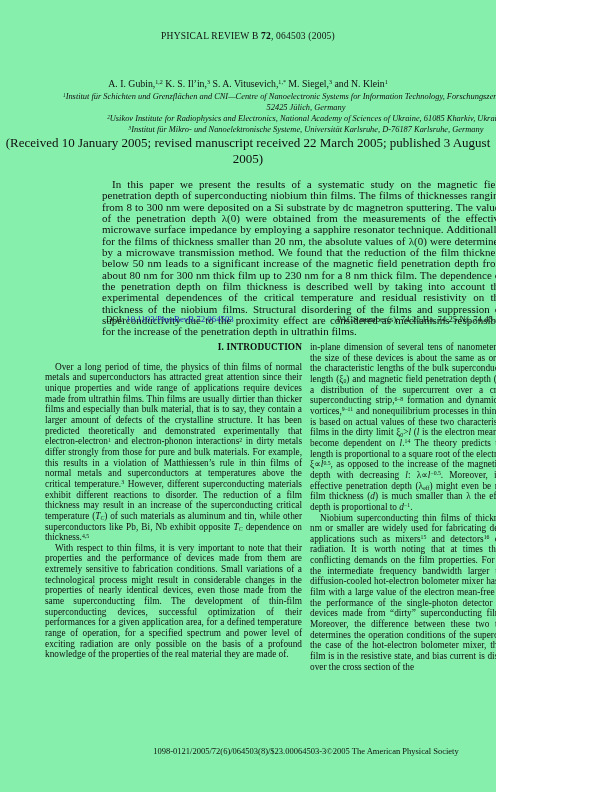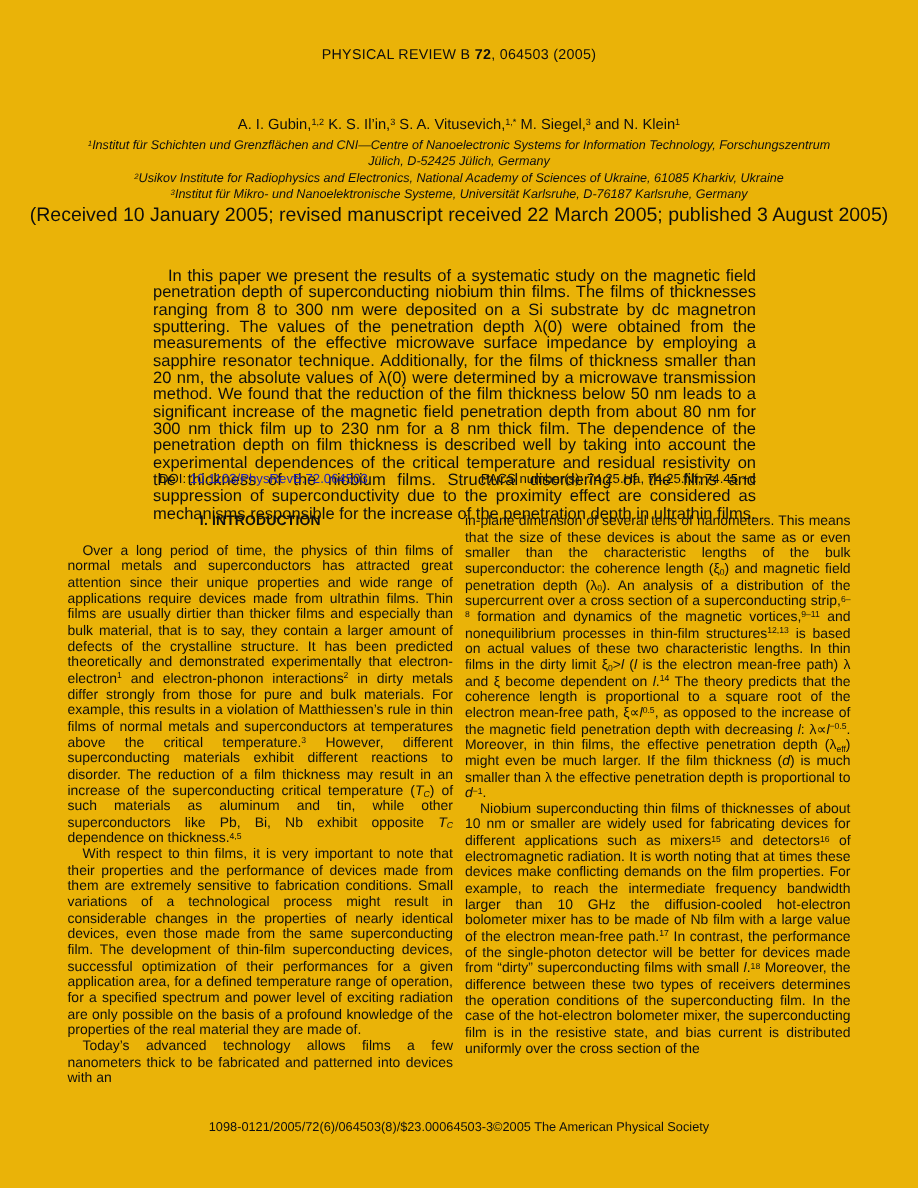--- a/index.html
+++ b/index.html
@@ -1,22 +1,22 @@
 <!DOCTYPE html>
 <html><head>
 <meta charset="utf-8">
 <style>
   html, body { margin: 0; padding: 0; background: #ffffff; }
   .page {
     position: relative;
-    width: 612px;
+    width: 496px;
     height: 792px;
-    background: #eab308;
+    background: #86efac;
     color: #0e0e0e;
-    font-family: Liberation Sans, sans-serif;
+    font-family: Liberation Serif, serif;
     overflow: hidden;
   }
   .journal-header {
     position: absolute; top: 31px; left: 0; right: 0;
     text-align: center; font-size: 9.5px; letter-spacing: 0.2px;
   }
   .paper-title {
     position: absolute; top: 53px; left: 28px; right: 28px;
     text-align: center; font-weight: bold; font-size: 12.8px; line-height: 15px;
   }
@@ -42,21 +42,21 @@
     display: flex; justify-content: space-between; font-size: 8.8px;
   }
   .doi-link { color: #2222bb; text-decoration: none; cursor: pointer; }
   .column {
     position: absolute; top: 342px; width: 257px;
     text-align: justify; font-size: 9.3px; line-height: 10.65px;
   }
   .column-left  { left: 45px; }
   .column-right { left: 310px; }
   .section-heading {
-    text-align: center; font-weight: bold;
+    text-align: right; font-weight: bold;
     font-size: 9.3px; margin: 0 0 9px 0; letter-spacing: 0.1px;
   }
   .column p { margin: 0; text-indent: 10px; }
   .column p.no-indent { text-indent: 0; }
   sup { font-size: 0.62em; line-height: 0; vertical-align: baseline; position: relative; top: -0.45em; }
   sub { font-size: 0.62em; line-height: 0; vertical-align: baseline; position: relative; top: 0.25em; }
   .page-footer {
     position: absolute; top: 746px; left: 45px; width: 522px;
     display: flex; justify-content: center; font-size: 8.5px;
   }
@@ -85,21 +85,20 @@
     <span>
       <span>DOI: </span><a class="doi-link">10.1103/PhysRevB.72.064503</a>
     </span>
     <span>PACS number(s): 74.25.Ha, 74.25.Nf, 74.45.+c</span>
   </div>
 
   <div class="column column-left">
     <div class="section-heading">I. INTRODUCTION</div>
     <p>Over a long period of time, the physics of thin films of normal metals and superconductors has attracted great attention since their unique properties and wide range of applications require devices made from ultrathin films. Thin films are usually dirtier than thicker films and especially than bulk material, that is to say, they contain a larger amount of defects of the crystalline structure. It has been predicted theoretically and demonstrated experimentally that electron-electron<sup>1</sup> and electron-phonon interactions<sup>2</sup> in dirty metals differ strongly from those for pure and bulk materials. For example, this results in a violation of Matthiessen’s rule in thin films of normal metals and superconductors at temperatures above the critical temperature.<sup>3</sup> However, different superconducting materials exhibit different reactions to disorder. The reduction of a film thickness may result in an increase of the superconducting critical temperature (<i>T<sub>C</sub></i>) of such materials as aluminum and tin, while other superconductors like Pb, Bi, Nb exhibit opposite <i>T<sub>C</sub></i> dependence on thickness.<sup>4,5</sup></p>
     <p>With respect to thin films, it is very important to note that their properties and the performance of devices made from them are extremely sensitive to fabrication conditions. Small variations of a technological process might result in considerable changes in the properties of nearly identical devices, even those made from the same superconducting film. The development of thin-film superconducting devices, successful optimization of their performances for a given application area, for a defined temperature range of operation, for a specified spectrum and power level of exciting radiation are only possible on the basis of a profound knowledge of the properties of the real material they are made of.</p>
-    <p>Today’s advanced technology allows films a few nanometers thick to be fabricated and patterned into devices with an</p>
   </div>
 
   <div class="column column-right">
     <p class="no-indent">in-plane dimension of several tens of nanometers. This means that the size of these devices is about the same as or even smaller than the characteristic lengths of the bulk superconductor: the coherence length (ξ<sub>0</sub>) and magnetic field penetration depth (λ<sub>0</sub>). An analysis of a distribution of the supercurrent over a cross section of a superconducting strip,<sup>6–8</sup> formation and dynamics of the magnetic vortices,<sup>9–11</sup> and nonequilibrium processes in thin-film structures<sup>12,13</sup> is based on actual values of these two characteristic lengths. In thin films in the dirty limit ξ<sub>0</sub>&gt;<i>l</i> (<i>l</i> is the electron mean-free path) λ and ξ become dependent on <i>l</i>.<sup>14</sup> The theory predicts that the coherence length is proportional to a square root of the electron mean-free path, ξ∝<i>l</i><sup>0.5</sup>, as opposed to the increase of the magnetic field penetration depth with decreasing <i>l</i>: λ∝<i>l</i><sup>−0.5</sup>. Moreover, in thin films, the effective penetration depth (λ<sub>eff</sub>) might even be much larger. If the film thickness (<i>d</i>) is much smaller than λ the effective penetration depth is proportional to <i>d</i><sup>−1</sup>.</p>
     <p>Niobium superconducting thin films of thicknesses of about 10 nm or smaller are widely used for fabricating devices for different applications such as mixers<sup>15</sup> and detectors<sup>16</sup> of electromagnetic radiation. It is worth noting that at times these devices make conflicting demands on the film properties. For example, to reach the intermediate frequency bandwidth larger than 10 GHz the diffusion-cooled hot-electron bolometer mixer has to be made of Nb film with a large value of the electron mean-free path.<sup>17</sup> In contrast, the performance of the single-photon detector will be better for devices made from “dirty” superconducting films with small <i>l</i>.<sup>18</sup> Moreover, the difference between these two types of receivers determines the operation conditions of the superconducting film. In the case of the hot-electron bolometer mixer, the superconducting film is in the resistive state, and bias current is distributed uniformly over the cross section of the</p>
   </div>
 
   <div class="page-footer">
     <span>1098-0121/2005/72(6)/064503(8)/$23.00</span>
     <span>064503-3</span>

